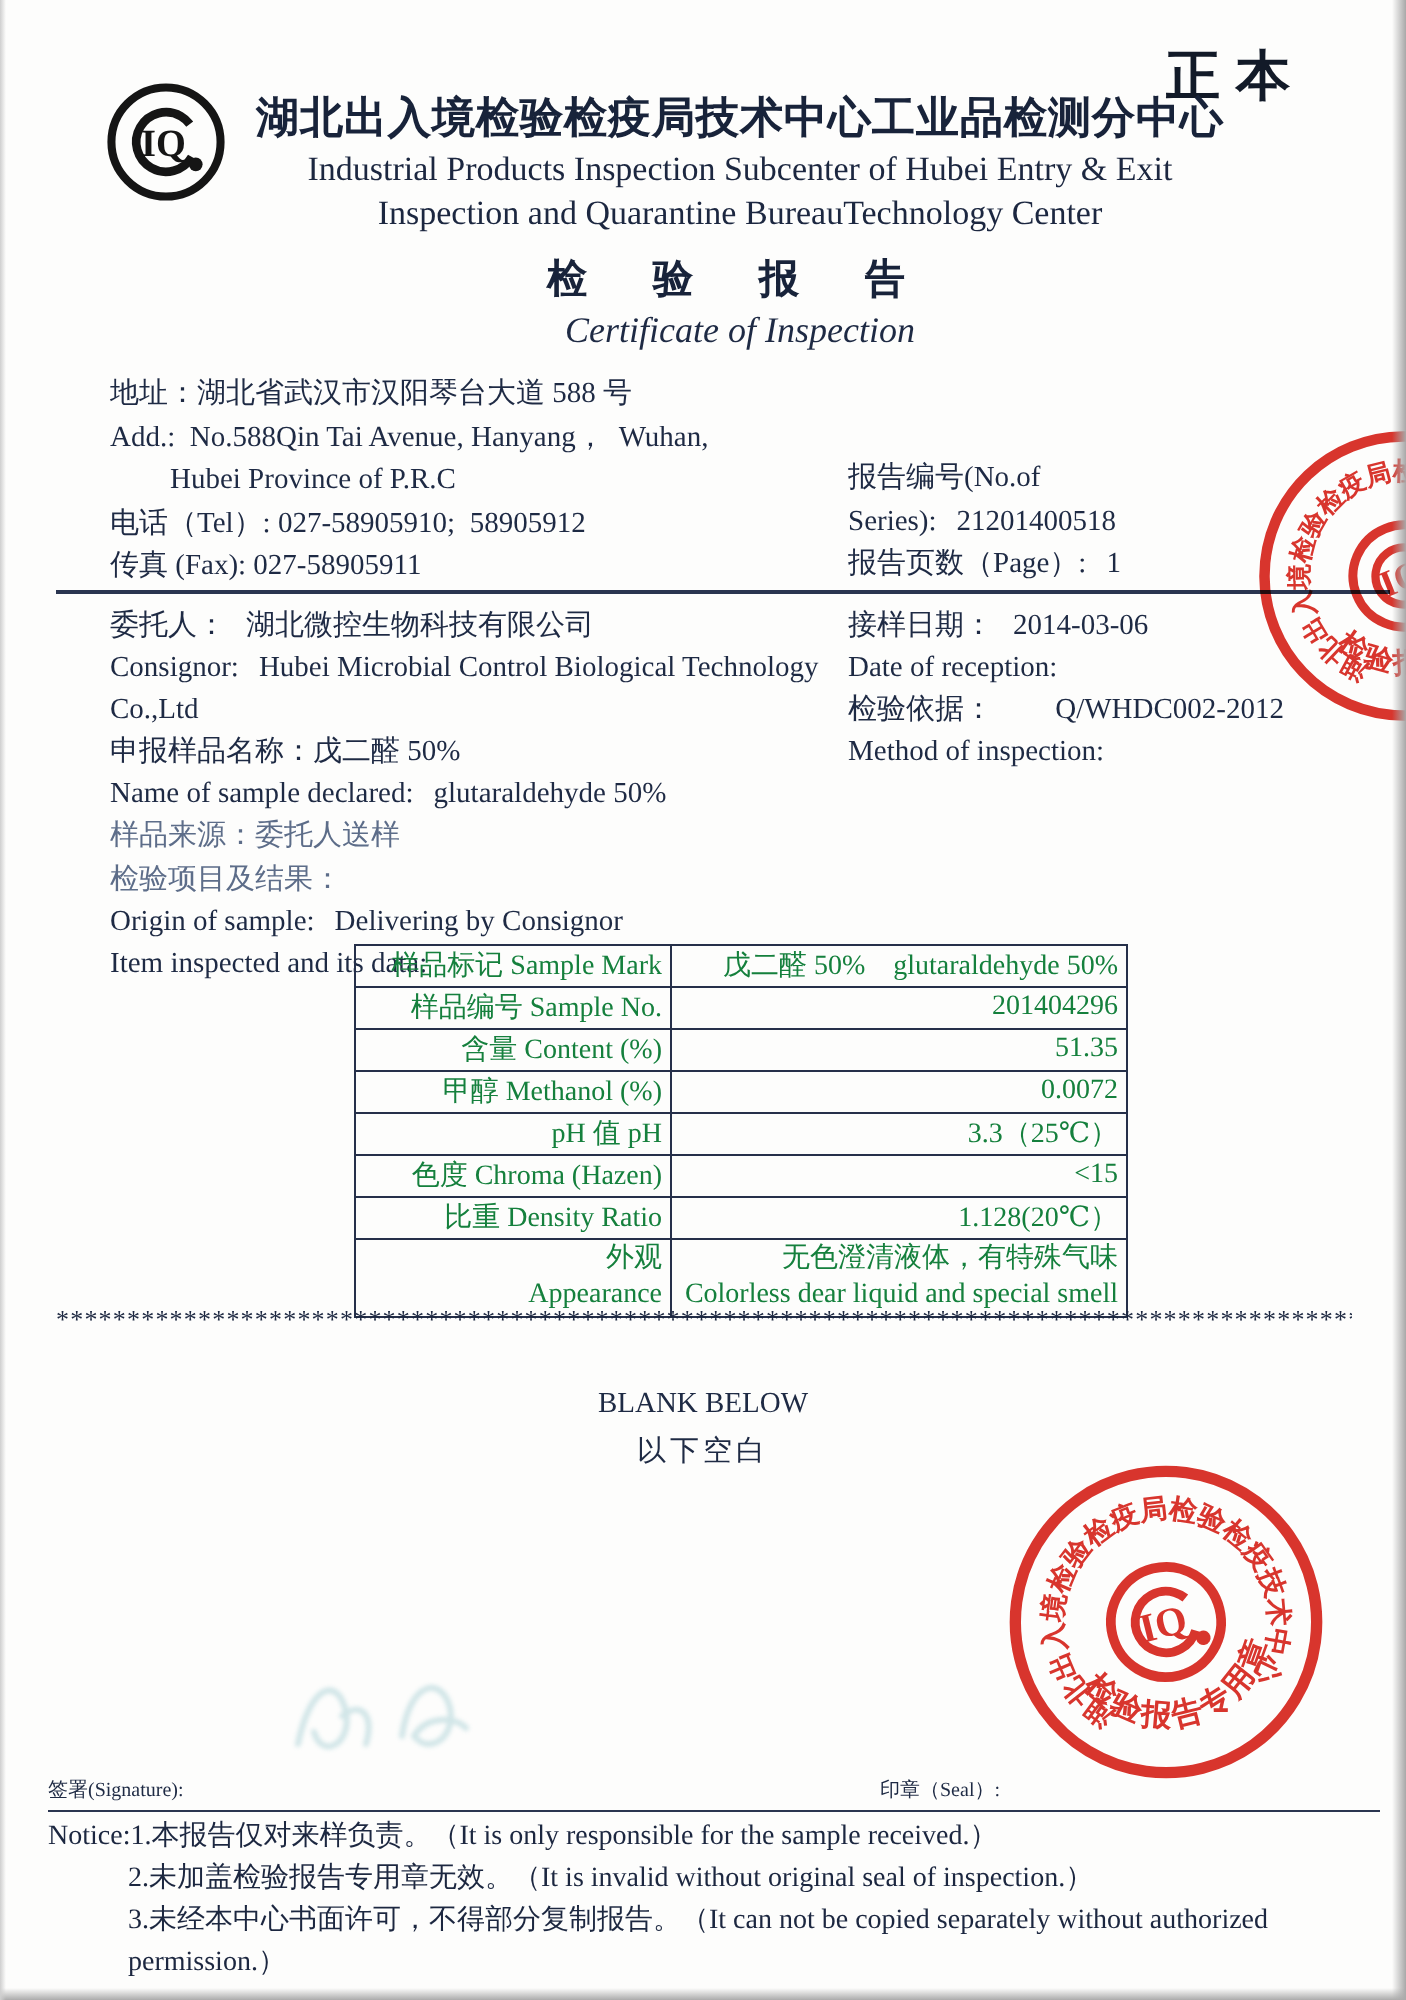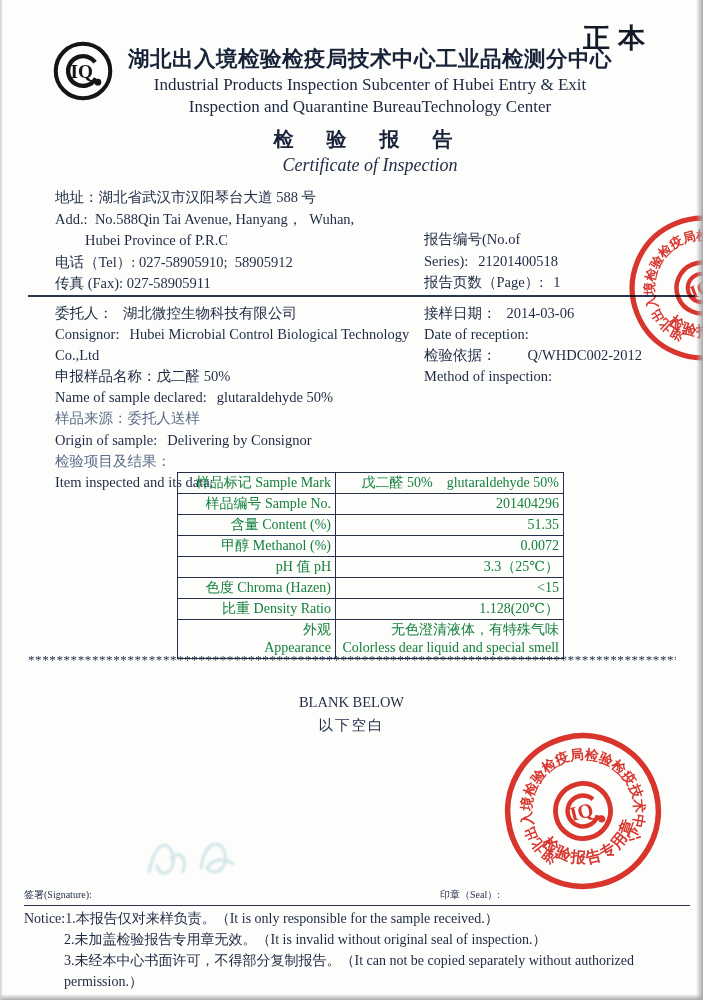--- a/index.html
+++ b/index.html
@@ -118,24 +118,24 @@
   </div>
   <div class="line kv">
     <span>申报样品名称：</span><span>戊二醛 50%</span>
   </div>
   <div class="line kv">
     <span>Name of sample declared:</span><span class="v">glutaraldehyde 50%</span>
   </div>
   <div class="line kv faded">
     <span>样品来源：</span><span>委托人送样</span>
   </div>
+  <div class="line faded">检验项目及结果：</div>
   <div class="line kv">
     <span>Origin of sample:</span><span class="v">Delivering by Consignor</span>
   </div>
-  <div class="line faded">检验项目及结果：</div>
   <div class="line">Item inspected and its data:</div>
 </div>
 
 <div id="reception-block" class="abs">
   <div class="line kv">
     <span>接样日期：</span><span class="v">2014-03-06</span>
   </div>
   <div class="line">Date of reception:</div>
   <div class="line row-flex">
     <span>检验依据：</span>

